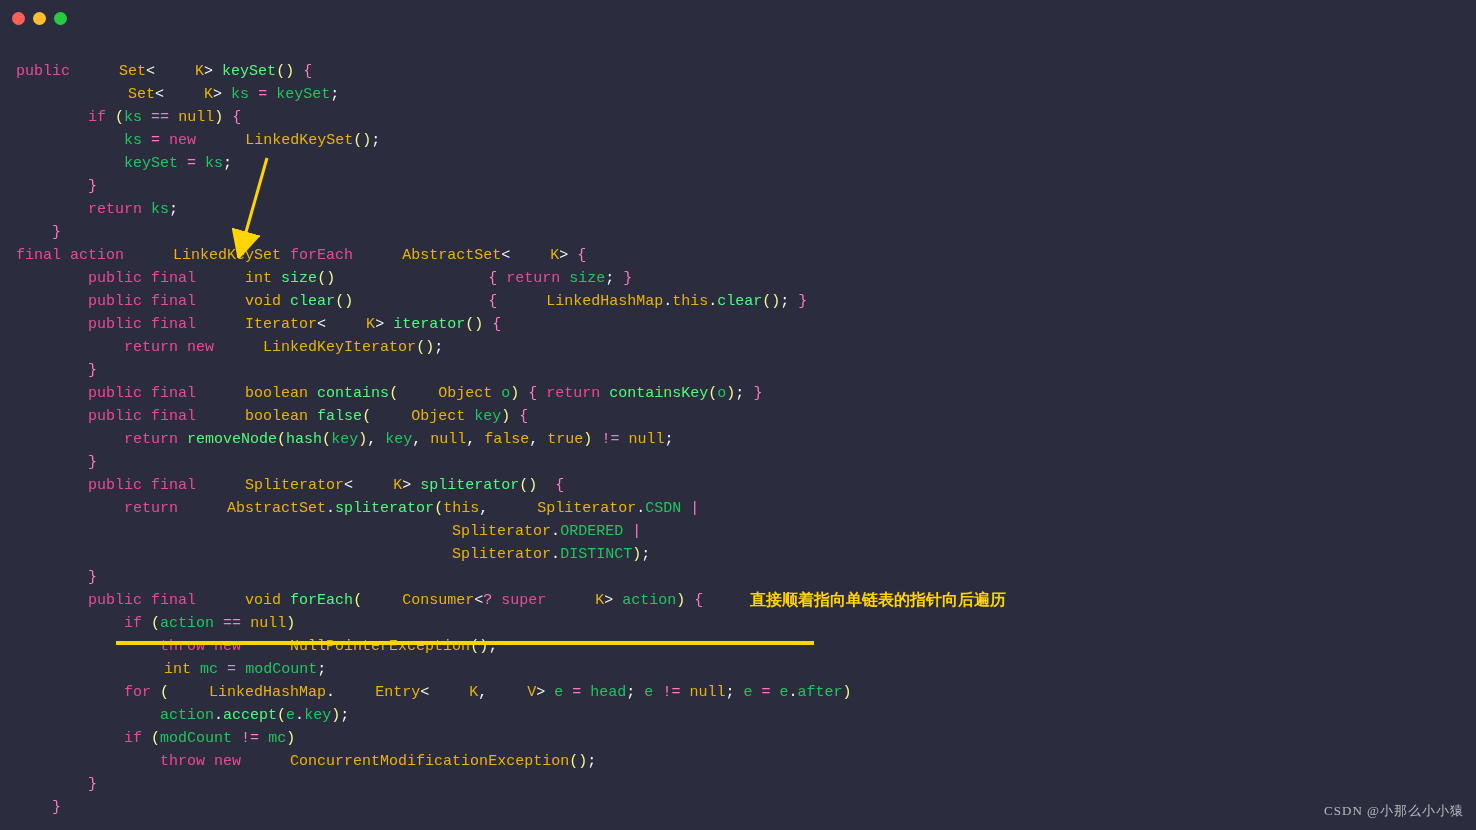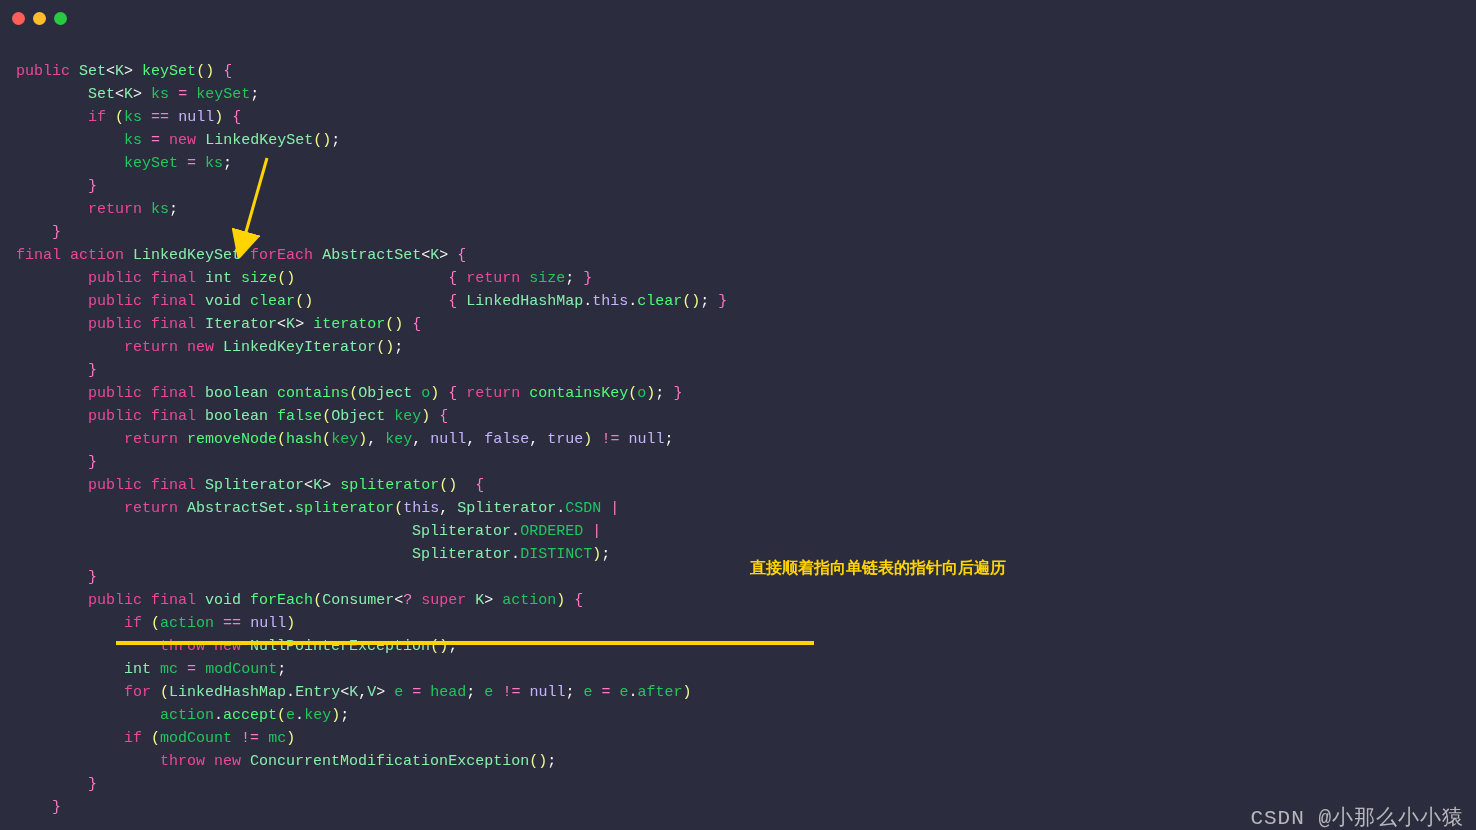--- a/index.html
+++ b/index.html
@@ -28,27 +28,27 @@
   .tl-close { background: #ff5f57; }
   .tl-min { background: #ffbd2e; }
   .tl-max { background: #28ca42; }
   .code {
     position: absolute;
     top: 60px;
     left: 16px;
     white-space: pre;
   }
   .kw { color: #ec4899; }
-  .type { color: #86efac; }
+  .type { color: #eab308; margin-left: 40px; }
   .id { color: #22c55e; }
   .method { color: #50fa7b; }
   .punct { color: #f8f8f2; }
   .paren { color: #f1fa8c; }
   .brace { color: #ff79c6; }
-  .lit { color: #c4b5fd; }
+  .lit { color: #eab308; }
   .op { color: #ff79c6; }
   .arrow {
     position: absolute;
     pointer-events: none;
   }
   .underline {
     position: absolute;
     height: 4px;
     background: #ffd400;
     left: 116px;
@@ -57,25 +57,25 @@
   }
   .annotation {
     position: absolute;
     color: #ffd400;
     font-weight: bold;
     font-size: 16px;
     font-family: "Microsoft YaHei", "PingFang SC", sans-serif;
   }
   .watermark {
     position: absolute;
-    bottom: 0;
+    bottom: 8px;
     right: 12px;
     color: rgba(230,230,230,0.75);
-    font-family: Liberation Mono, monospace;
-    font-size: 21px;
+    font-family: Liberation Serif, serif;
+    font-size: 13px;
     letter-spacing: 1px;
   }
 </style>
 </head>
 <body>
 
 <div class="traffic-lights">
   <div class="traffic-light tl-close"></div>
   <div class="traffic-light tl-min"></div>
   <div class="traffic-light tl-max"></div>
@@ -119,15 +119,15 @@
   <defs>
     <marker id="arrowhead" markerWidth="10" markerHeight="10" refX="5" refY="5" orient="auto">
       <polygon points="0,0 10,5 0,10" fill="#ffd400"></polygon>
     </marker>
   </defs>
   <line x1="35" y1="10" x2="10" y2="98" stroke="#ffd400" stroke-width="3" marker-end="url(#arrowhead)"></line>
 </svg>
 
 <div class="underline"></div>
 
-<div class="annotation" style="left:750px; top:556px;">直接顺着指向单链表的指针向后遍历</div>
+<div class="annotation" style="left:750px; top:588px;">直接顺着指向单链表的指针向后遍历</div>
 
 <div class="watermark">CSDN @小那么小小猿</div>
 
 </body></html>

